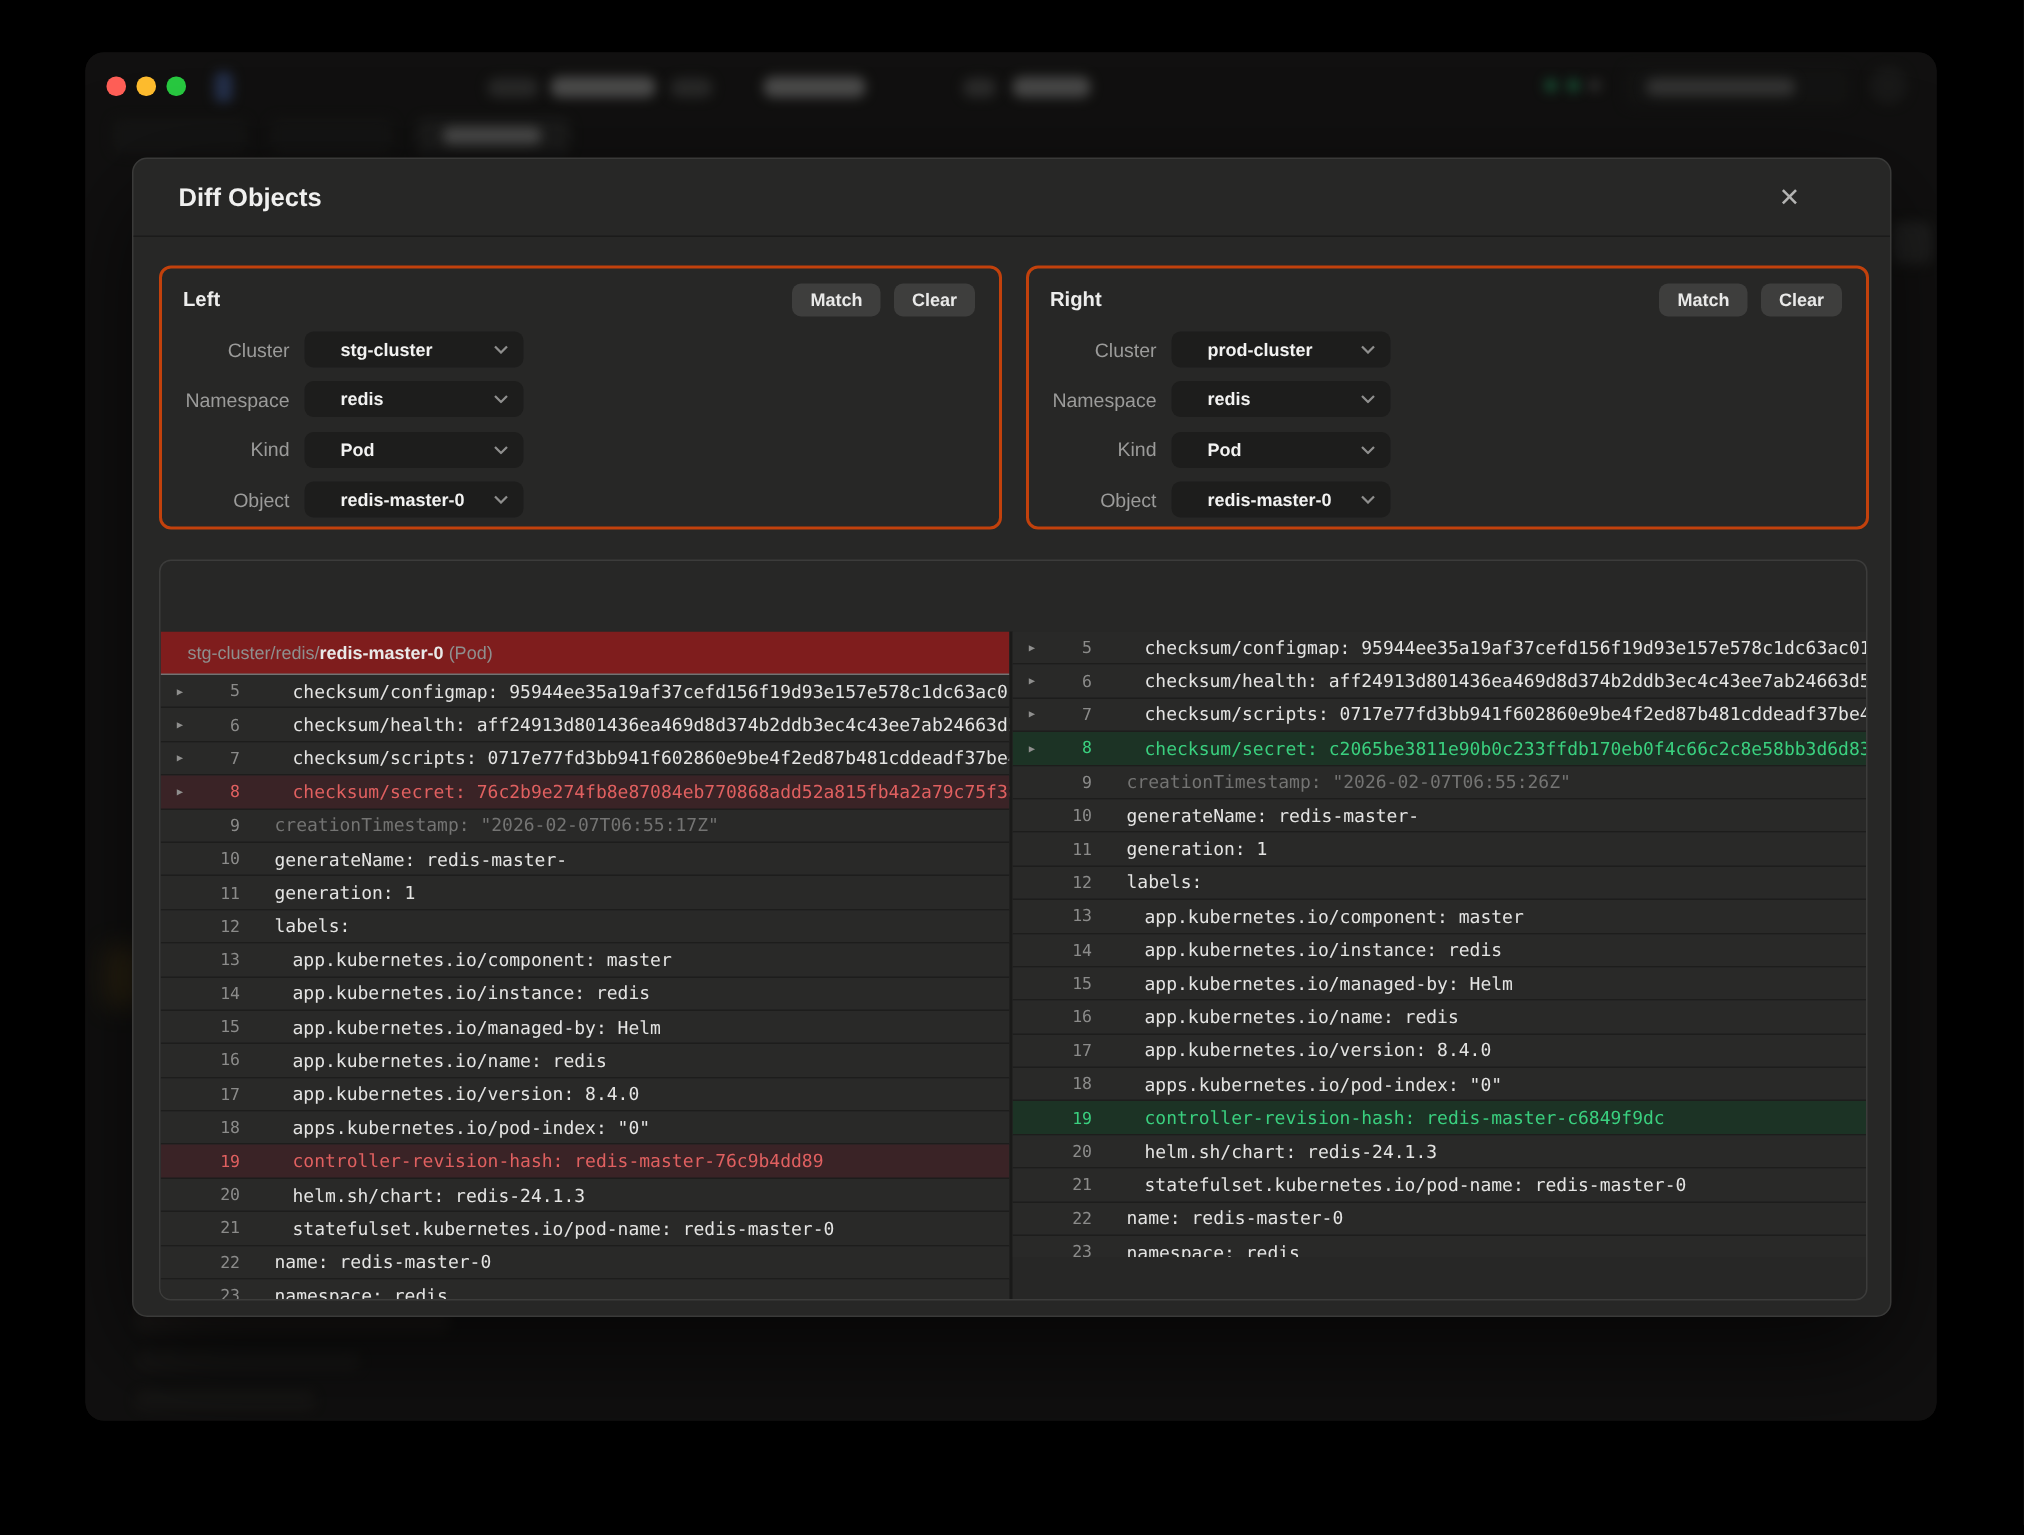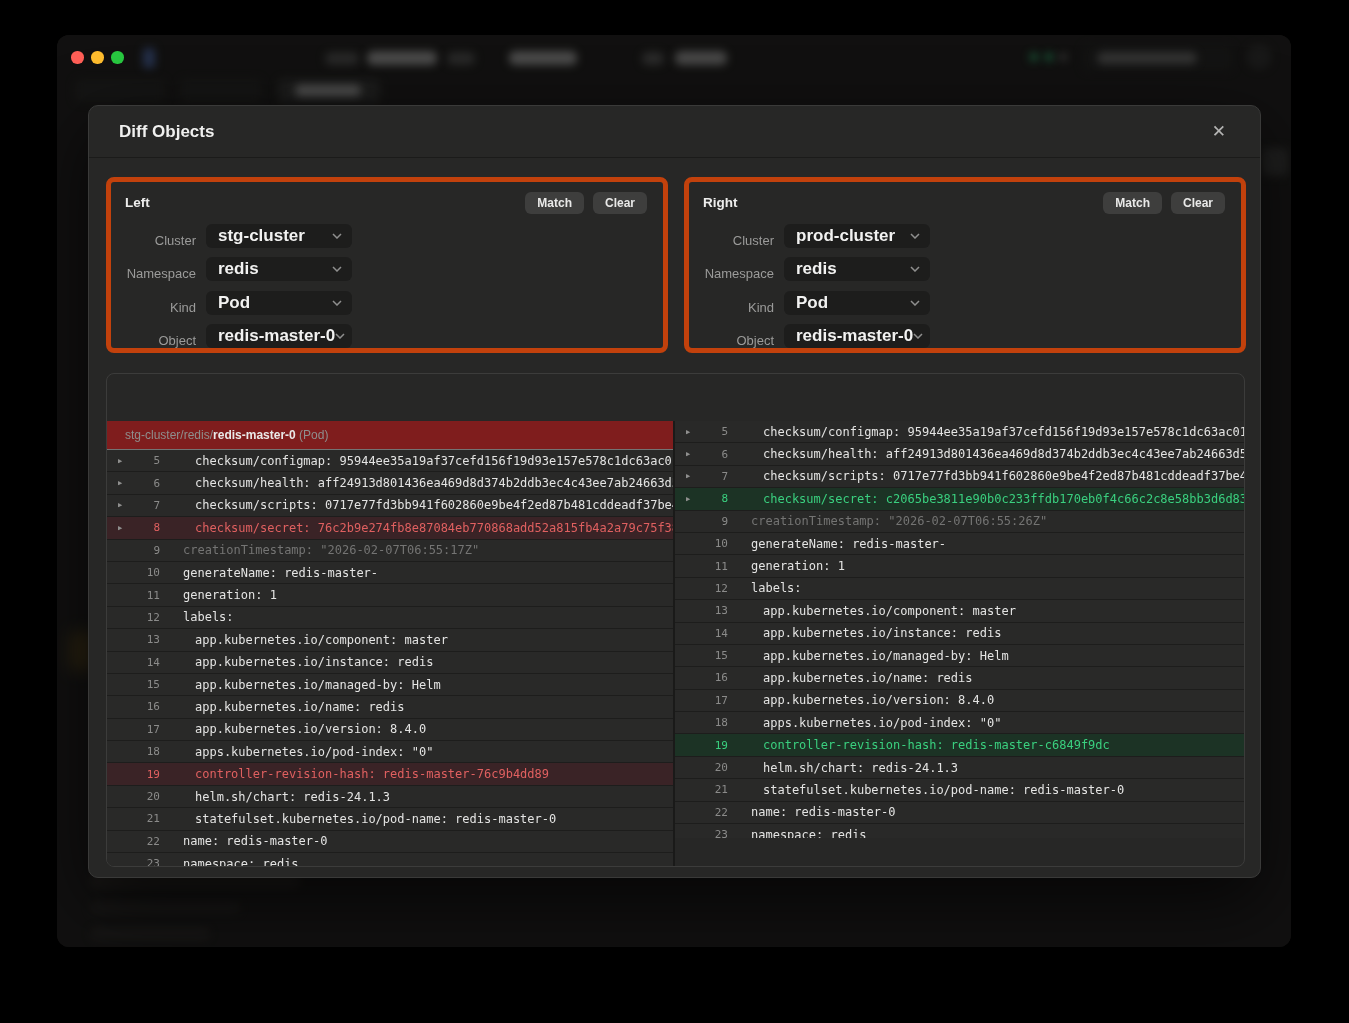--- a/index.html
+++ b/index.html
@@ -12,37 +12,37 @@
   .blob { position:absolute; filter:blur(4px); border-radius:6px; }
   .backdrop { position:absolute; inset:0; background:rgba(0,0,0,0.46); }
 
   .tl { position:absolute; width:12.5px; height:12.5px; border-radius:50%; top:16px; }
 
   
   .modal { position:absolute; left:31px; top:70px; width:1173px; height:773px;
            background:#272726; border:1px solid #3a3a39; border-radius:10px;
            box-shadow:0 24px 70px rgba(0,0,0,0.65); }
   .modal-header { height:52px; display:flex; align-items:center;
-                  padding:0 34px 0 30px; border-bottom:1px solid #1b1b1a; }
+                  padding:0 60px 0 30px; border-bottom:1px solid #1b1b1a; }
   .modal-title { font-size:17px; font-weight:700; color:#f0f0ef; }
   .close-btn { margin-left:auto; color:#b4b4b3; font-size:17px; cursor:pointer; line-height:1; }
 
-  .panel { position:absolute; border:5px solid #c2410c; border-radius:8px; height:176px; width:562px; }
+  .panel { position:absolute; border:2px solid #c2410c; border-radius:8px; height:176px; width:562px; }
   .panel-left  { left:17px;  top:71px; }
   .panel-right { left:595px; top:71px; }
   .panel-title { position:absolute; left:14px; top:13px; font-size:13.5px; font-weight:700; color:#ededec; }
   .panel-btns { position:absolute; right:16px; top:10px; display:flex; gap:9px; }
   .btn { background:#3e3e3d; border:none; border-radius:6px; height:22px; padding:0 12px;
          font-family:"Liberation Sans",sans-serif; font-size:12px; font-weight:700; color:#e9e9e8;text-align:center; }
   .fields { position:absolute; left:0; top:42px; right:0; }
-  .frow { display:flex; align-items:flex-end; height:24px; margin-bottom:9.4px; }
+  .frow { display:flex; align-items:center; height:24px; margin-bottom:9.4px; }
   .flabel { width:85px; text-align:right; padding-right:0; font-size:13px; color:#9b9b9a; }
   .select { margin-left:10px; width:146px; height:24px; background:#1d1d1c; border-radius:6px;
             display:flex; align-items:center; padding:0 10px 0 12px; }
-  .sval { font-size:17px; font-weight:700; color:#f2f2f1; flex:1; white-space:nowrap; }
+  .sval { font-size:12px; font-weight:700; color:#f2f2f1; flex:1; white-space:nowrap;margin-left:12px; }
   .chev { display:flex; align-items:center; }
 
   
   .diff-panel { position:absolute; left:17px; top:267px; width:1139px; height:494px;
                 border:1px solid #3c3c3b; border-radius:8px; overflow:hidden; }
   .diff-header { height:46px; display:flex; align-items:center; padding:0 16px;
                  border-bottom:1px solid #353534; }
   .diff-title { font-size:15px; font-weight:700; color:#eeeeed; }
   .info-icon { margin-left:10px; width:17px; height:17px; border:1px solid #5c5c5b; border-radius:50%;
                color:#9a9a99; font-size:10.5px; display:flex; align-items:center; justify-content:center; }

